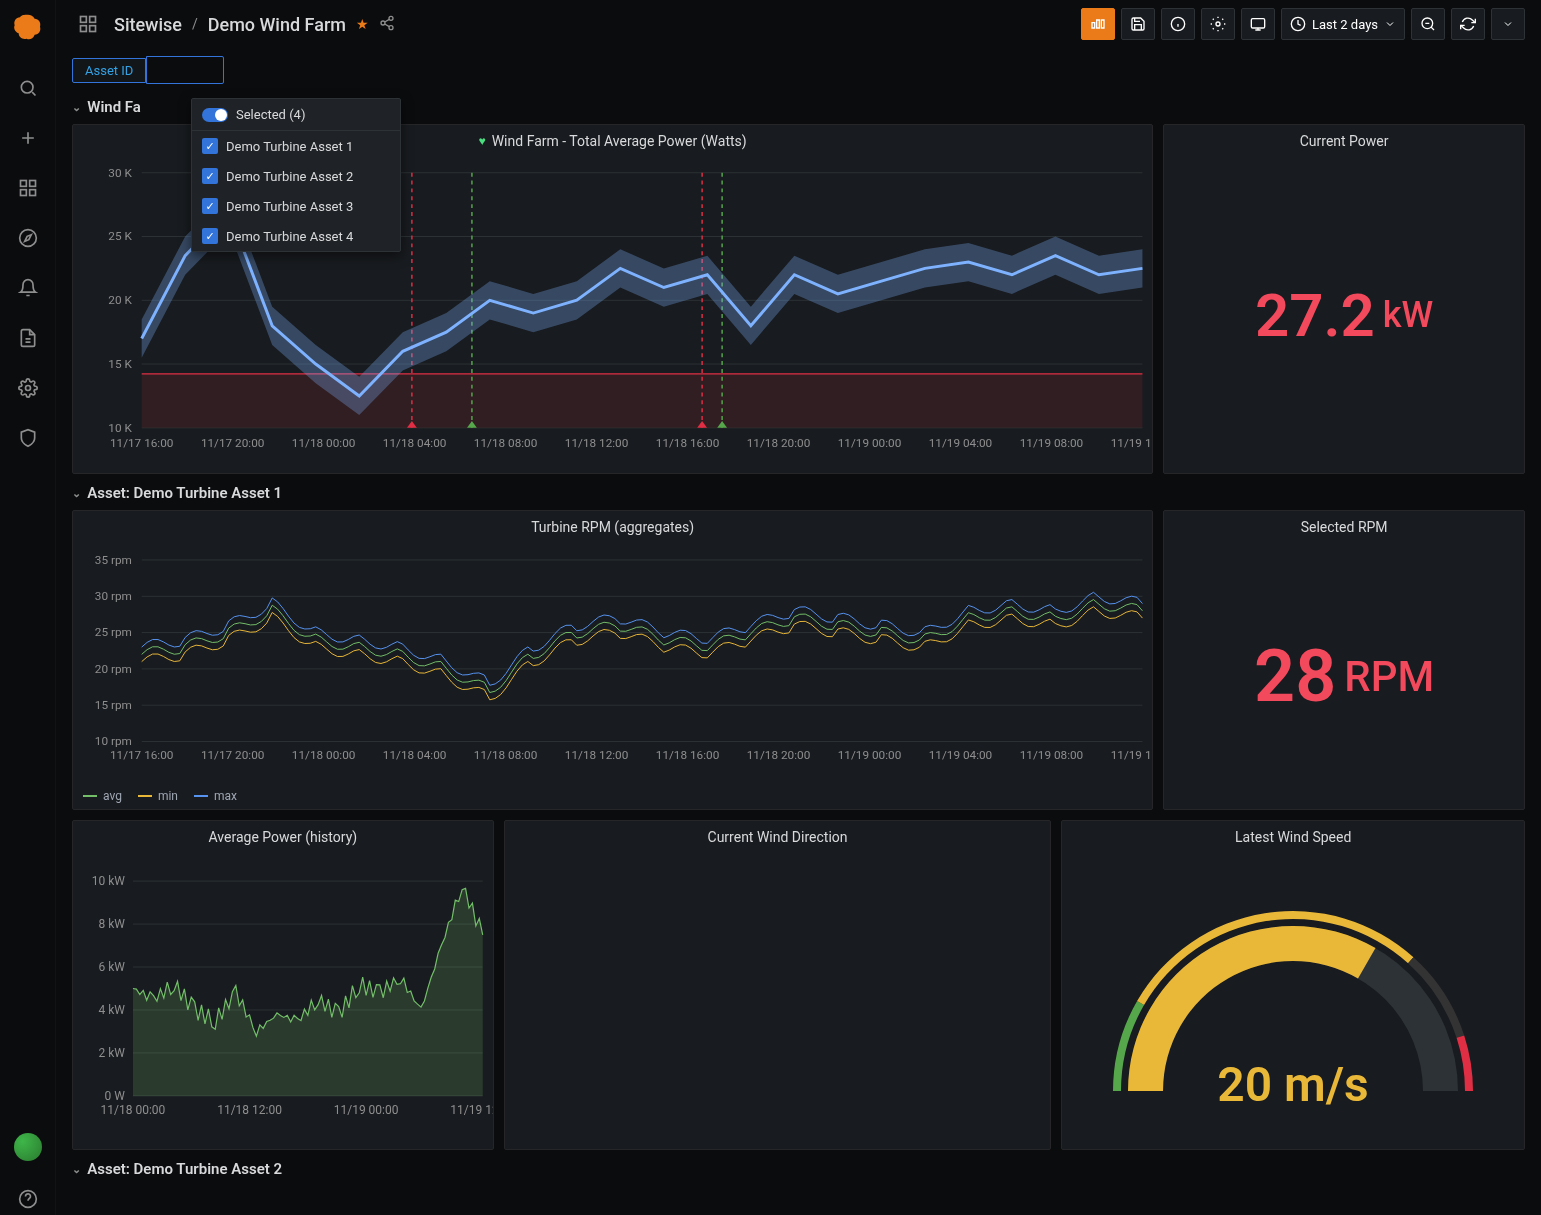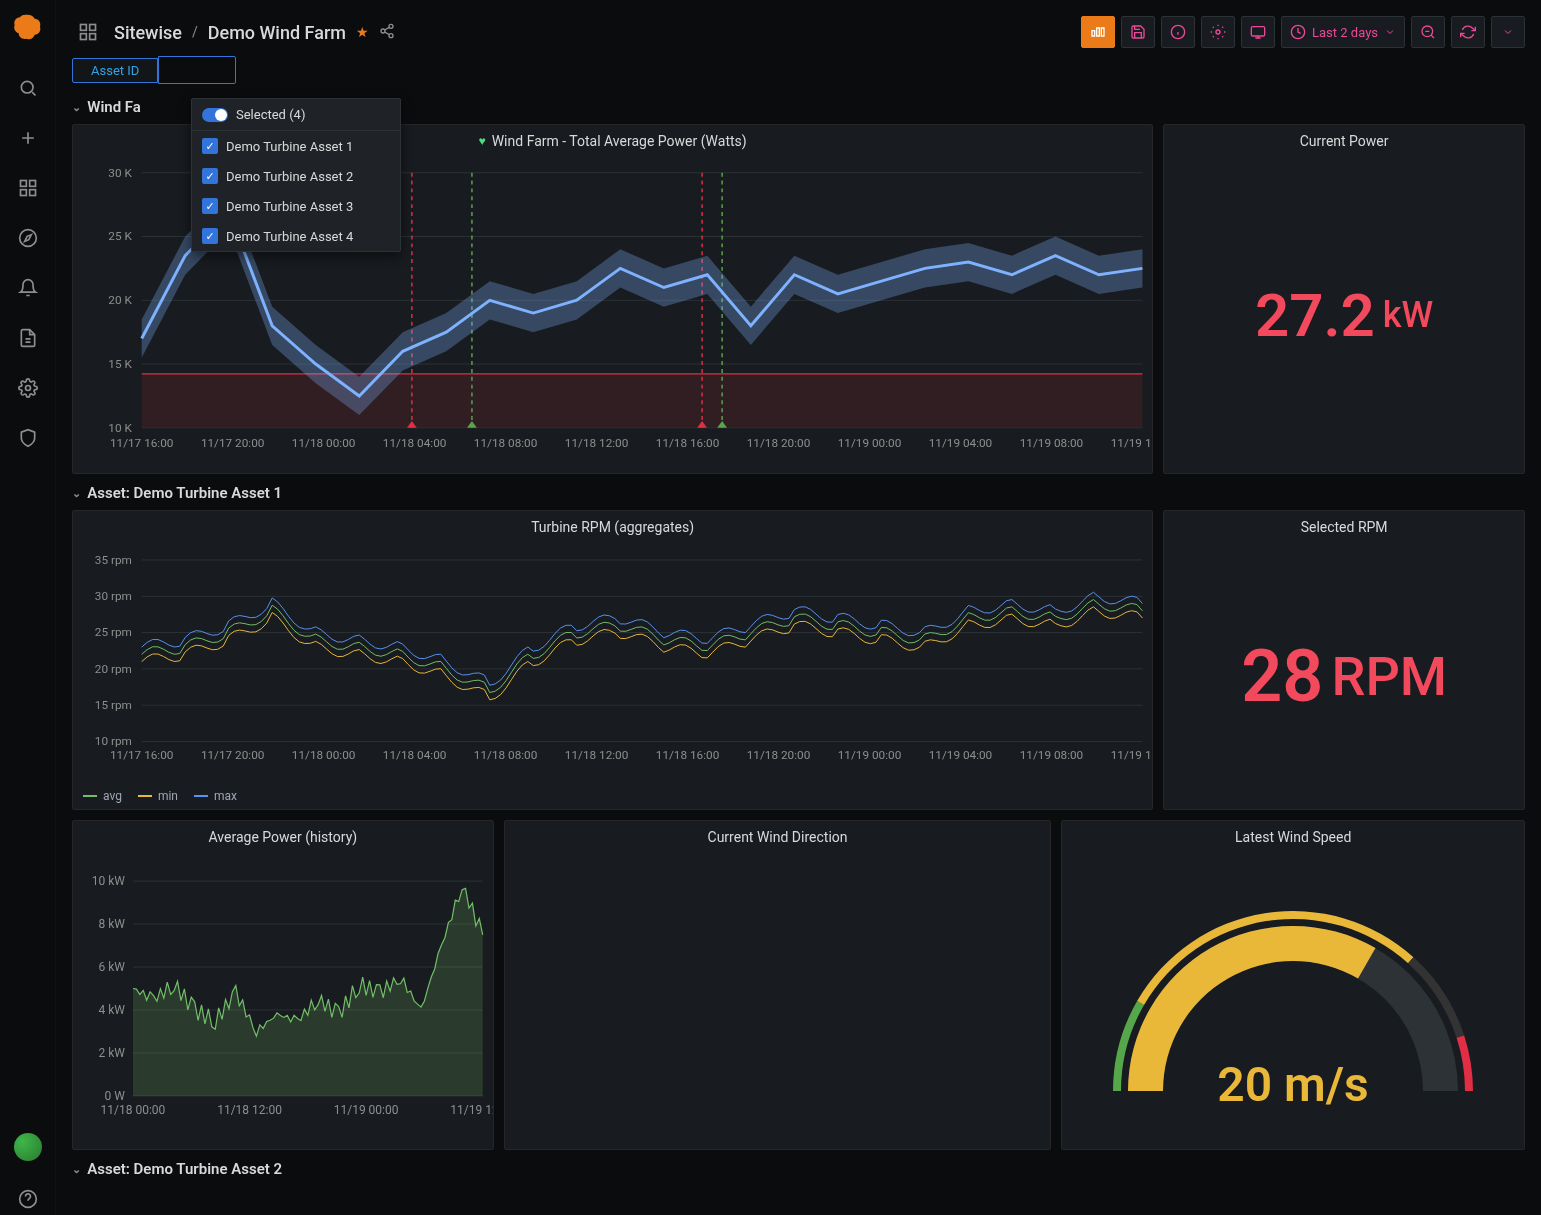--- a/index.html
+++ b/index.html
@@ -43,57 +43,57 @@
 }
 .main {
   flex: 1;
   display: flex;
   flex-direction: column;
 }
 .topbar {
   height: 48px;
   display: flex;
   align-items: flex-end;
-  padding: 0 16px;
+  padding: 8px 16px;
   gap: 7px;
 }
 .topbar-left { display: flex; align-items: center; gap: 10px; }
 .topbar-title { font-size: 18px; font-weight: 500; color: #d8d9da; }
 .topbar-sep { color: #8e8e8e; }
 .star { color: #eb7b18; cursor: pointer; }
 .share { color: #8e8e8e; cursor: pointer; }
 .topbar-right { margin-left: auto; display: flex; gap: 6px; align-items: center; }
 .tb-btn {
   height: 32px;
   padding: 0 8px;
   background: #181b1f;
   border: 1px solid #2c3235;
   border-radius: 2px;
   display: flex; align-items: center; justify-content: center;
-  color: #ec4899;
+  color: #ffffff;
   cursor: pointer;
   gap: 6px;
   font-size: 13px;
 }
 .tb-btn.orange { background: #eb7b18; border-color: #eb7b18; color: #fff; }
 .tb-btn svg { width: 16px; height: 16px; }
 .tb-btn.small { width: 34px; padding: 0; }
 .subbar {
   padding: 8px 16px 0 16px;
   display: flex;
   gap: 10px;
   align-items: center;
   position: relative;
 }
 .var-label {
   background: #131619;
   border: 1px solid #3274d9;
   color: #33a2e5;
   font-size: 13px;
-  padding: 4px 18px;
+  padding: 4px 12px;
   border-radius: 2px 0 0 2px;
 }
 .var-input {
   width: 78px; height: 28px;
   background: #0b0c0e;
   border: 1px solid #3274d9;
   border-radius: 0 2px 2px 0;
   margin-left: -10px;
 }
 .dropdown {
@@ -535,21 +535,21 @@
               <span>max</span>
             </div>
         </div>
       </div>
       <div class="panel" style="flex:1;height:300px">
         <div class="panel-title">
             <span>Selected RPM</span>
           </div>
         <div class="stat-big">
           <span class="stat-value" style="font-size:72px">28</span>
-          <span class="stat-unit" style="font-size:54px">RPM</span>
+          <span class="stat-unit" style="font-size:42px">RPM</span>
         </div>
       </div>
     </div>
 
     <div class="panel-row" style="margin-top:10px">
 
       <div class="panel" style="flex:1;height:330px">
         <div class="panel-title">
             <span>Average Power (history)</span>
           </div>

